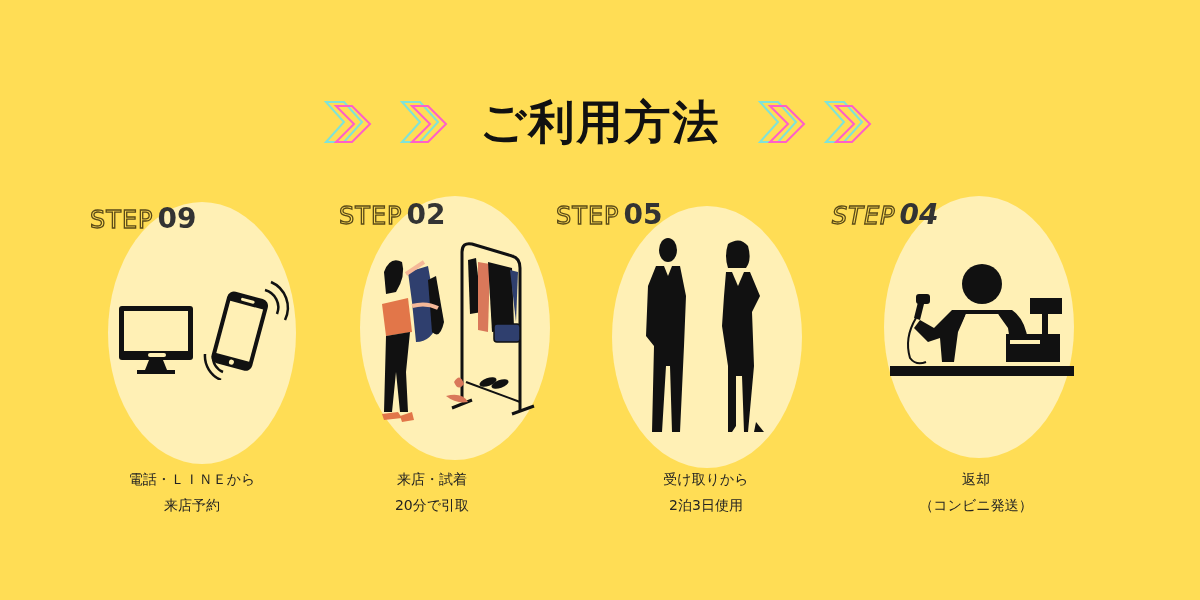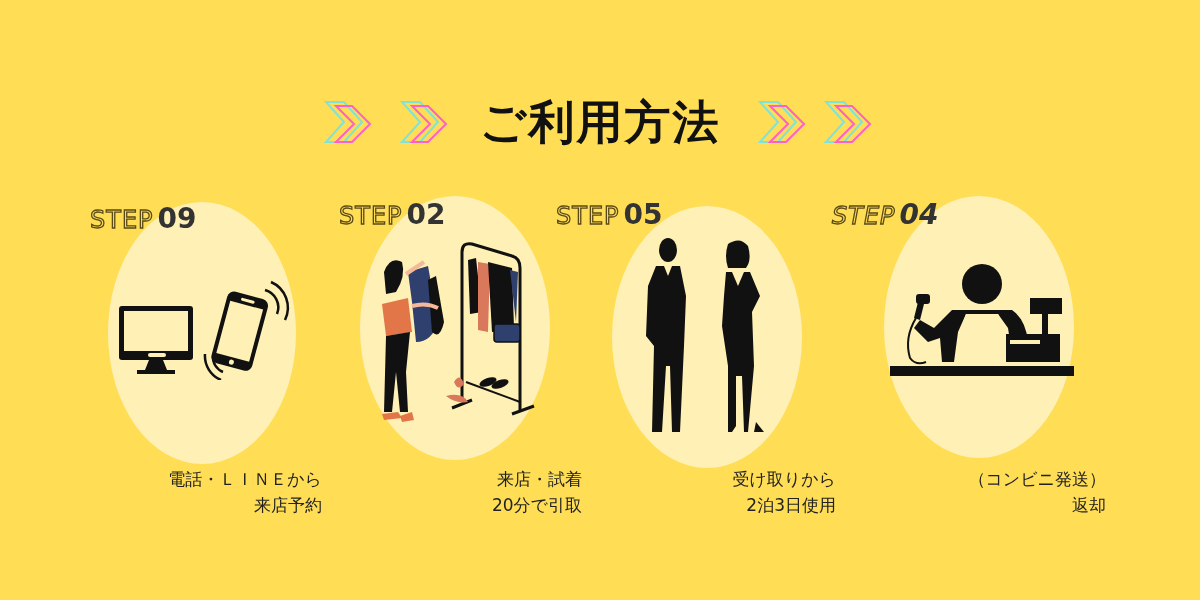--- a/index.html
+++ b/index.html
@@ -26,22 +26,22 @@
       -webkit-text-stroke: 1.3px #5a4a18;
       font-family: "DejaVu Sans", sans-serif; font-weight: normal;
       font-size: 24px; letter-spacing: 1px; text-align: right;
     }
     .step-num { color: #333333; font-weight: bold; font-size: 28px; margin-left: 4px; }
     .oval {
       position: absolute; background: #FFF0B5; border-radius: 50%;
     }
     .illus { position: absolute; }
     .caption {
-      position: absolute; width: 260px; text-align: right;
-      font-size: 17px; line-height: 26px; color: #222;
+      position: absolute; width: 260px; text-align: center;
+      font-size: 14px; line-height: 26px; color: #222;
     }
   </style>
 </head>
 <body>
 
 <div class="title-row">
   <svg class="chev" style="left:322px" viewBox="0 0 52 48">
     <polygon points="4,4 22,4 40,24 22,44 4,44 22,24" fill="none" stroke="#7FE3D8" stroke-width="2"></polygon>
     <polygon points="14,8 30,8 48,26 30,44 14,44 32,26" fill="none" stroke="#FF5FC8" stroke-width="2"></polygon>
   </svg>
@@ -148,24 +148,24 @@
   <rect x="152" y="52" width="6" height="20" fill="#111"></rect>
   <rect x="116" y="72" width="54" height="28" fill="#111"></rect>
   <rect x="120" y="78" width="30" height="4" fill="#FFF0B5"></rect>
   <rect x="0" y="104" width="184" height="10" fill="#111"></rect>
 </svg>
 
 <div class="caption" style="left:62px; top:466px;">
   <div>電話・ＬＩＮＥから</div>
   <div>来店予約</div>
 </div>
-<div class="caption" style="left:322px; top:466px;">
+<div class="caption" style="left:302px; top:466px;">
   <div>来店・試着</div>
   <div>20分で引取</div>
 </div>
 <div class="caption" style="left:576px; top:466px;">
   <div>受け取りから</div>
   <div>2泊3日使用</div>
 </div>
 <div class="caption" style="left:846px; top:466px;">
+  <div>返却</div>
   <div>（コンビニ発送）</div>
-  <div>返却</div>
 </div>
 
 </body></html>

